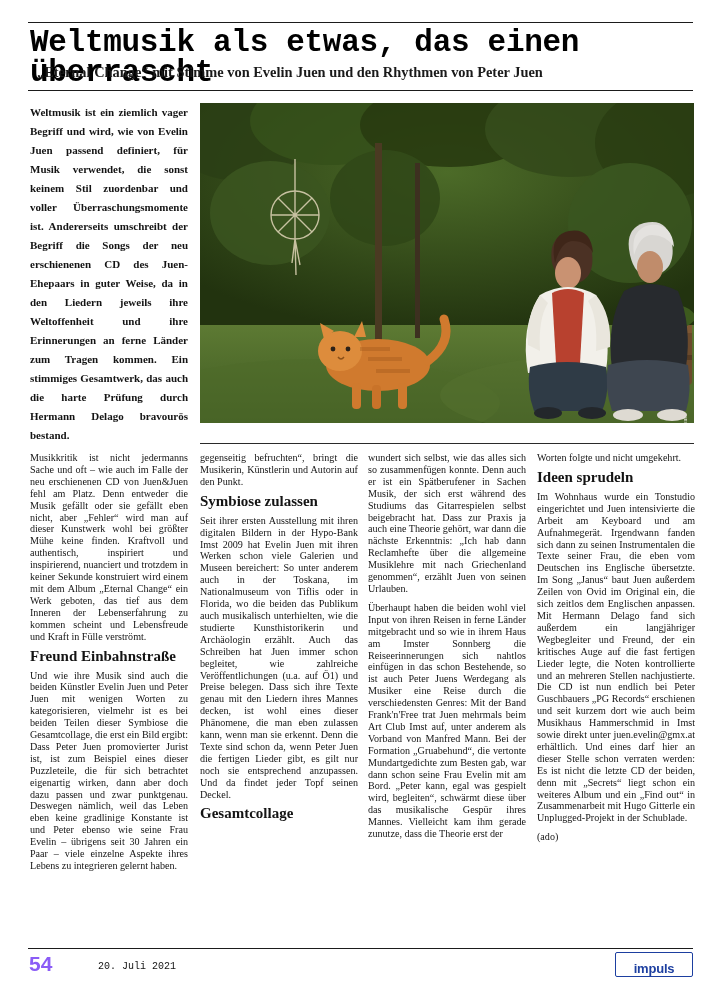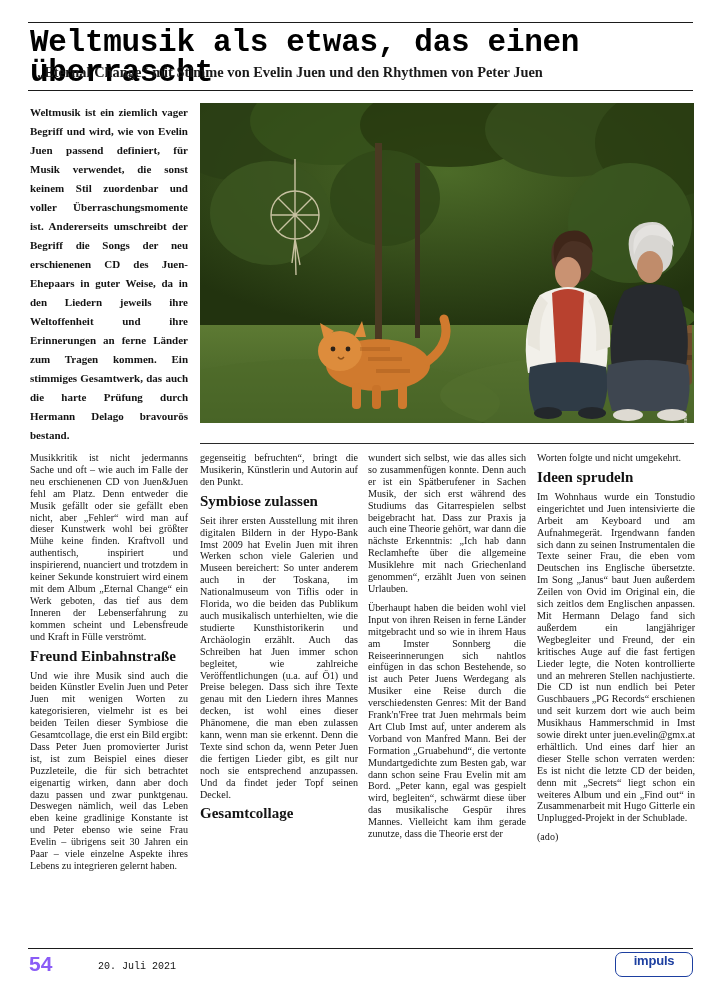--- a/index.html
+++ b/index.html
@@ -145,23 +145,23 @@
     font-family: Liberation Mono, monospace;
     font-size: 10px;
     color: #111;
     margin-left: 36px;
   }
   .logo {
     position: absolute;
     right: 28px; top: 952px;
     width: 76px; height: 23px;
     border: 1.6px solid #1d3fa0;
-    border-radius: 7px;
+    border-radius: 2px;
     display: flex;
-    align-items: flex-start;
+    align-items: flex-end;
     justify-content: center;
   }
   .logo span {
     font-family: "Liberation Sans", sans-serif;
     font-weight: bold;
     font-size: 13px;
     color: #1d3fa0;
     letter-spacing: -0.2px;
   }
 </style>

